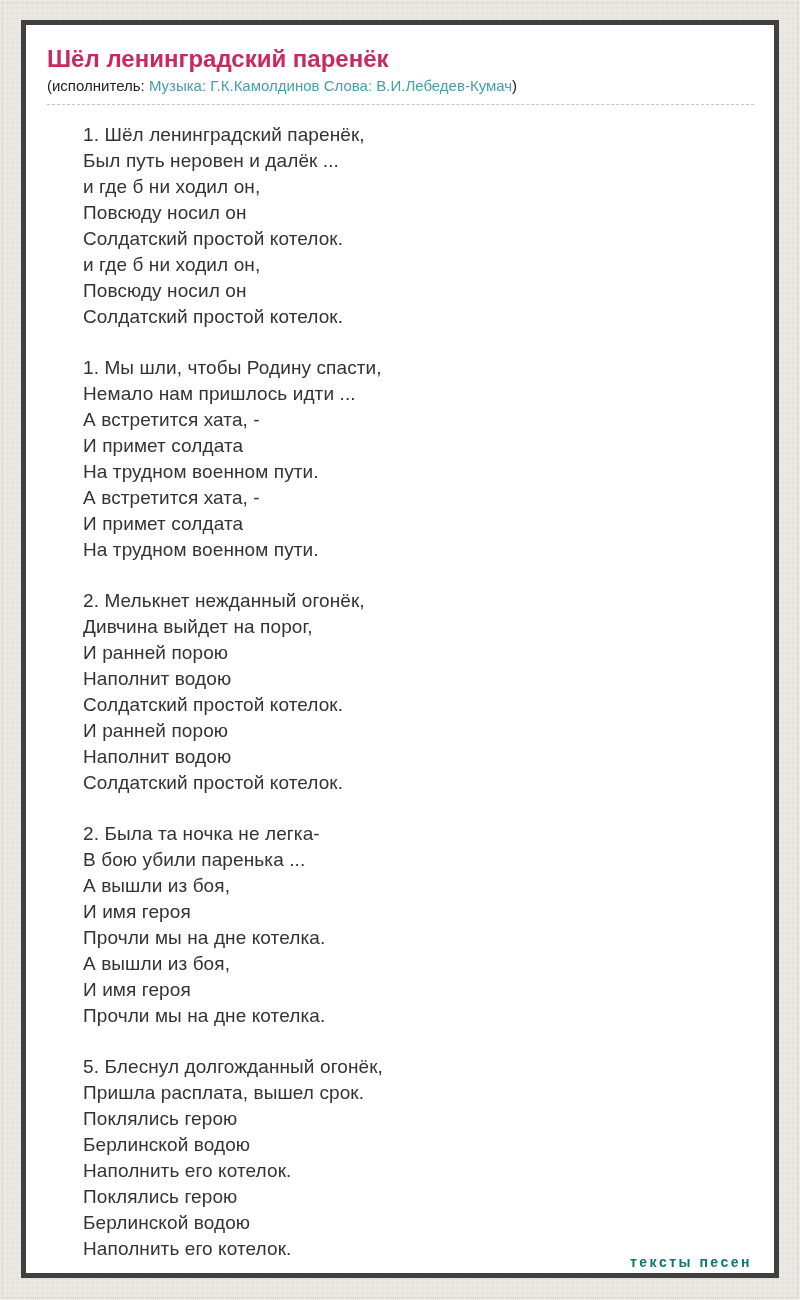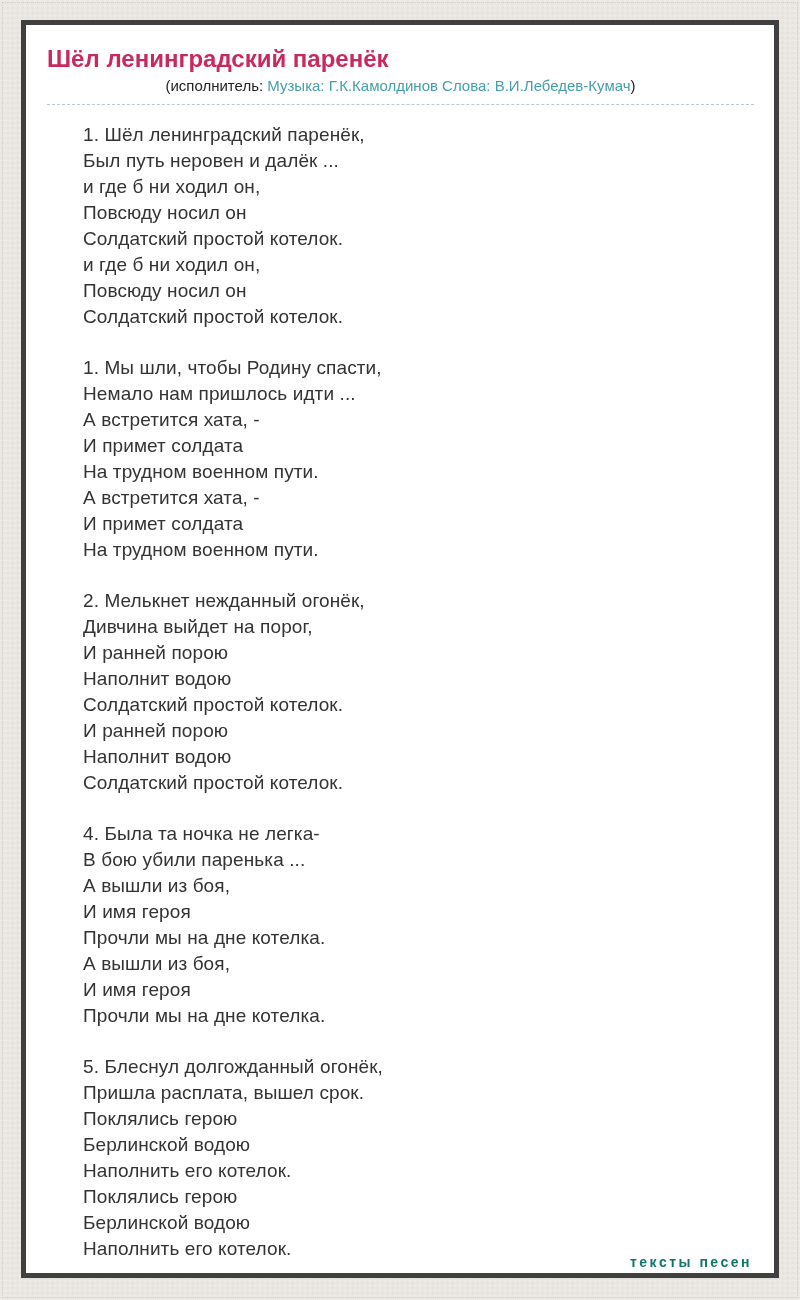--- a/index.html
+++ b/index.html
@@ -39,21 +39,20 @@
     color: #c8295e;
     letter-spacing: 0;
   }
   .artist-line {
     margin-top: 3px;
     padding-bottom: 8px;
     border-bottom: 1px dashed #b7cad4;
     font-size: 15px;
     line-height: 20px;
     color: #222222;
-    text-align: center;
   }
   .artist-link {
     color: #459fab;
     text-decoration: none;
     cursor: pointer;
   }
   .lyrics {
     margin-top: 17px;
     color: #333333;
     font-size: 19px;
@@ -124,21 +123,21 @@
 И примет солдата
 На трудном военном пути.</p>
     <p class="verse">2. Мелькнет нежданный огонёк,
 Дивчина выйдет на порог,
 И ранней порою
 Наполнит водою
 Солдатский простой котелок.
 И ранней порою
 Наполнит водою
 Солдатский простой котелок.</p>
-    <p class="verse">4. Была та ночка не легка-
+    <p class="verse">2. Была та ночка не легка-
 В бою убили паренька ...
 А вышли из боя,
 И имя героя
 Прочли мы на дне котелка.
 А вышли из боя,
 И имя героя
 Прочли мы на дне котелка.</p>
     <p class="verse">5. Блеснул долгожданный огонёк,
 Пришла расплата, вышел срок.
 Поклялись герою

